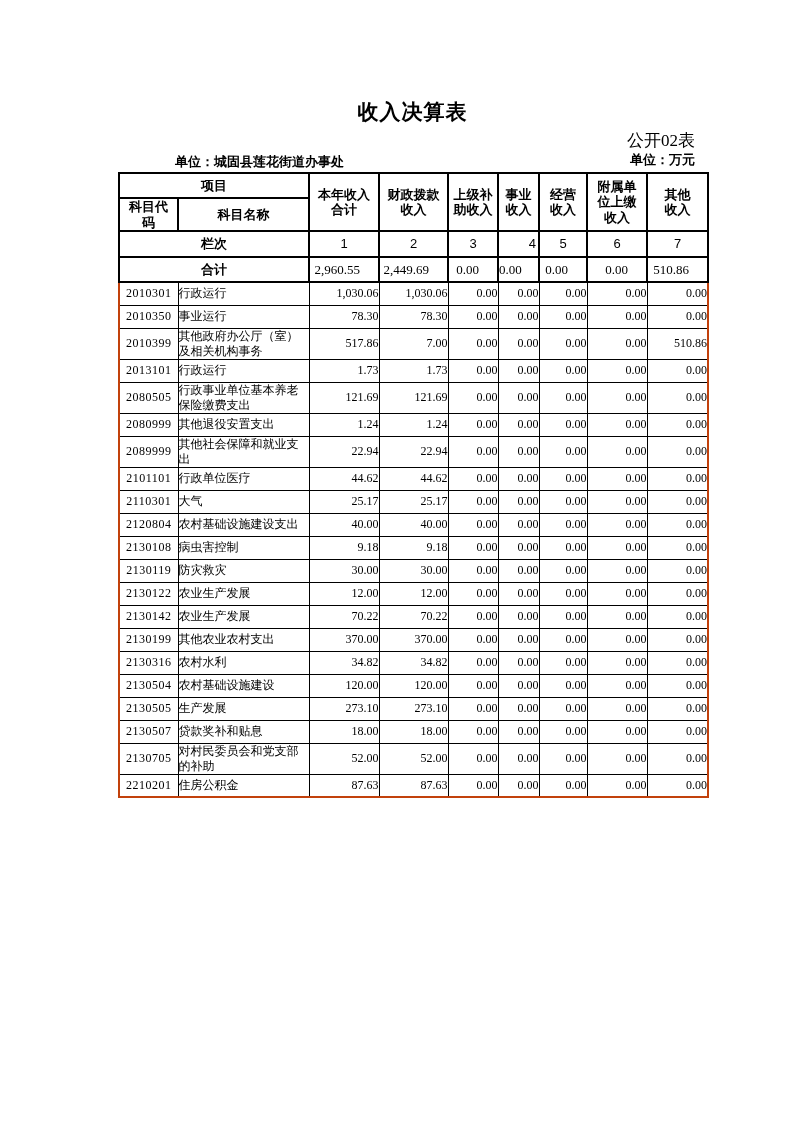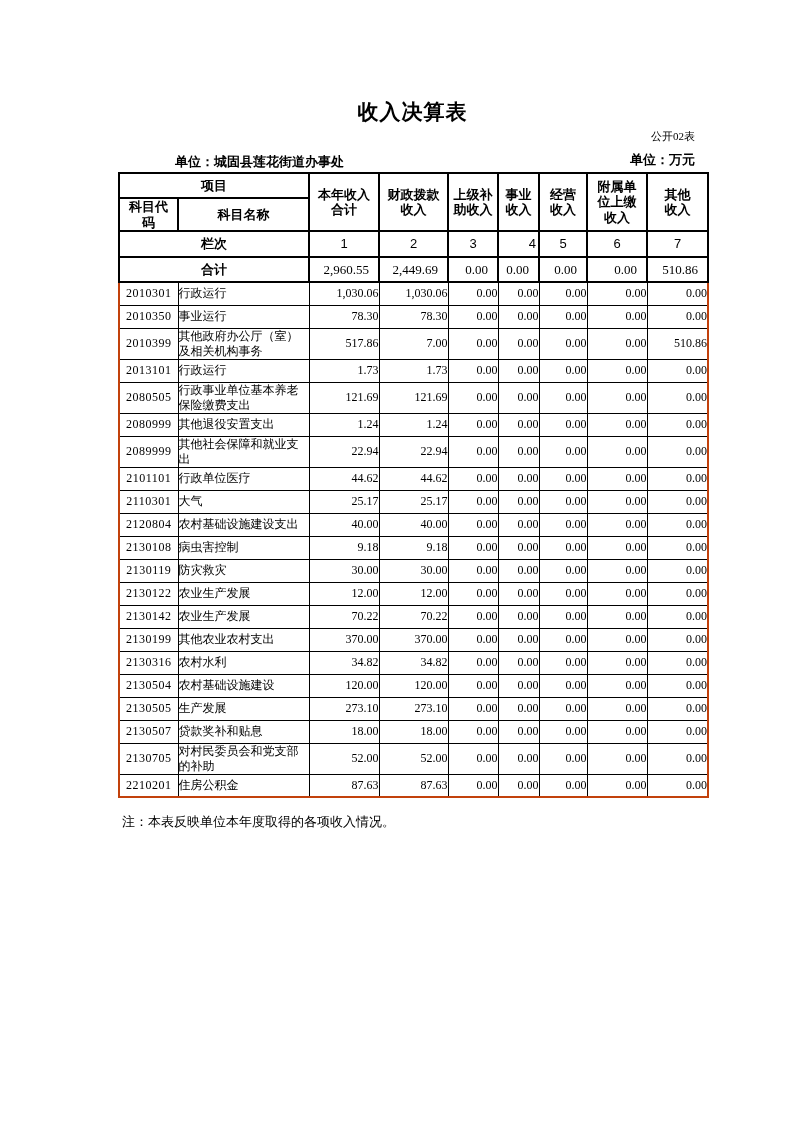--- a/index.html
+++ b/index.html
@@ -22,21 +22,21 @@
     margin:0;
     text-align:center;
     font-family:"Liberation Sans","DejaVu Sans",sans-serif;
     font-weight:bold;
     font-size:21px;
     letter-spacing:1px;
   }
   .doc-label {
     position:absolute;
     top:129px; right:12px;
-    font-size:11px;
+    font-size:17px;
   }
   .unit-row {
     position:absolute;
     top:151px; left:0; width:100%;
     font-family:"Liberation Sans","DejaVu Sans",sans-serif;
     font-weight:bold;
     font-size:13px;
   }
   .unit-left  { position:absolute; left:57px; top:2px; white-space:nowrap; }
   .unit-right { position:absolute; right:12px; top:0; white-space:nowrap; }
@@ -70,21 +70,21 @@
   tr.row-lanci td.val {
     font-weight:normal;
     font-size:13px;
   }
   tr.row-lanci td.val.right { text-align:right; padding-right:2px; }
   tr.row-total td.num {
     font-family:"Liberation Serif","DejaVu Serif",serif;
     font-weight:normal;
     font-size:13px;
     text-align:right;
-    padding-right:9px;
+    padding-right:18px;
     white-space:nowrap;
   }
   tbody.data tr { height:23px; }
   tbody.data td { font-size:12px; }
   td.code {
     text-align:center;
     padding-left:4px;
     font-size:12.5px;
     letter-spacing:0.5px;
   }
@@ -405,16 +405,15 @@
             <td class="num">87.63</td>
             <td class="num">0.00</td>
             <td class="num">0.00</td>
             <td class="num">0.00</td>
             <td class="num">0.00</td>
             <td class="num">0.00</td>
           </tr>
         </tbody>
     </table>
 
-    <div class="note">注：本表反映单位本年度取得的各项收入情况。</div>
 
   </div>
 </div>
 
 </body></html>

